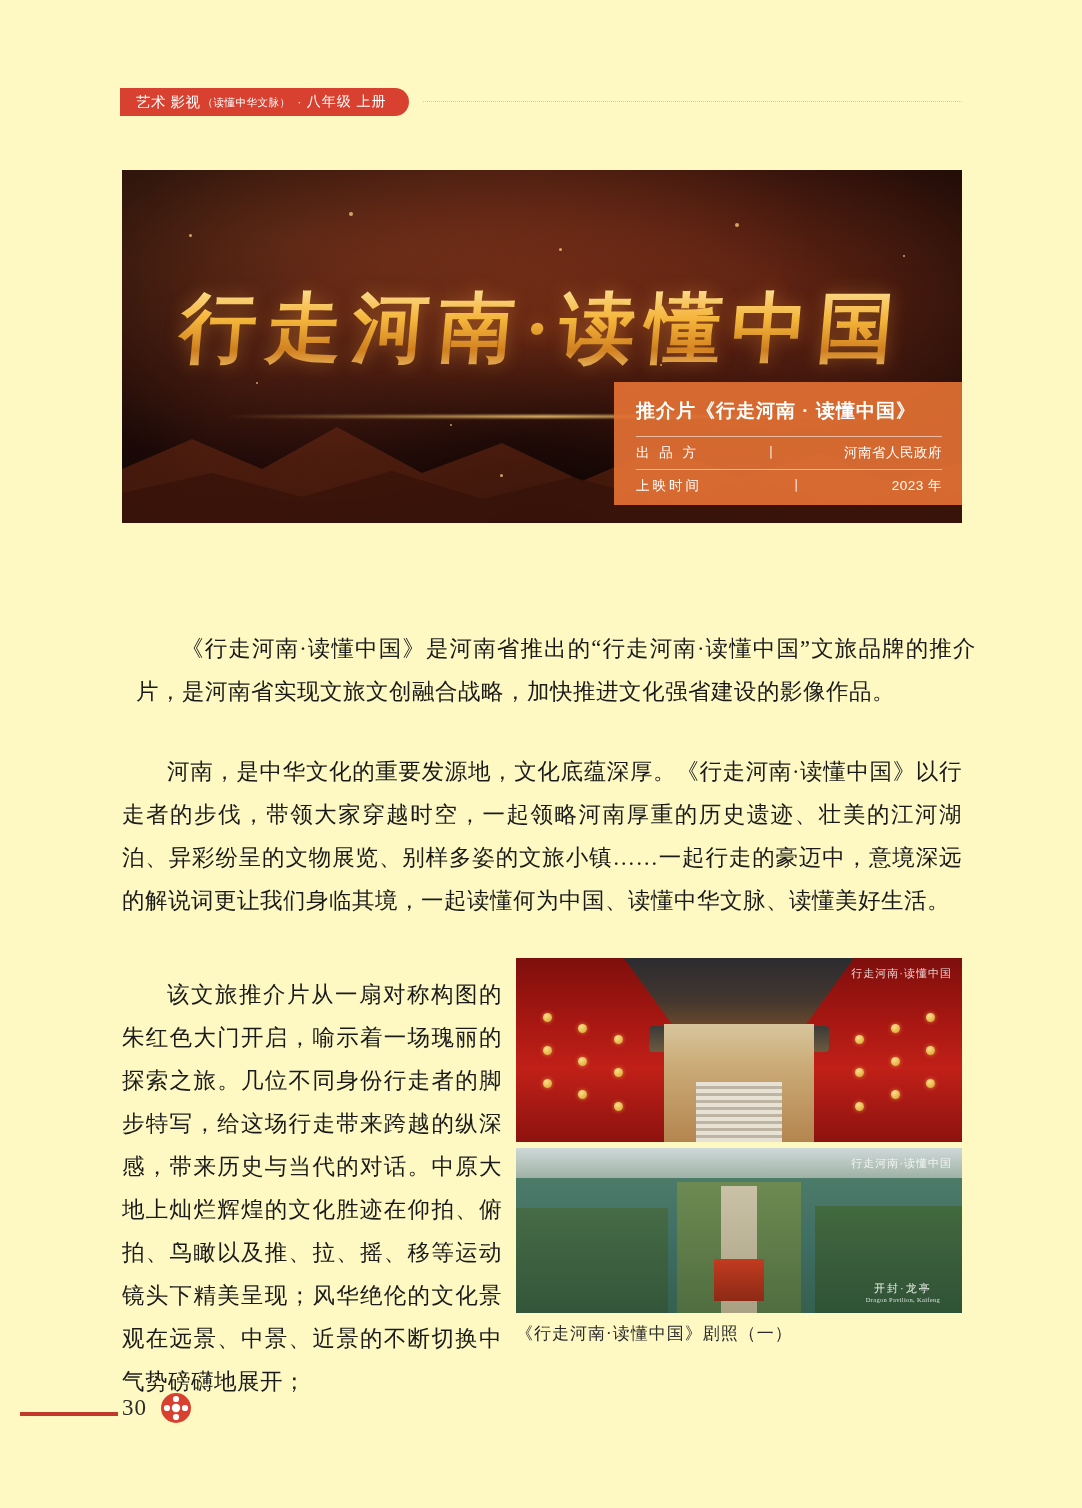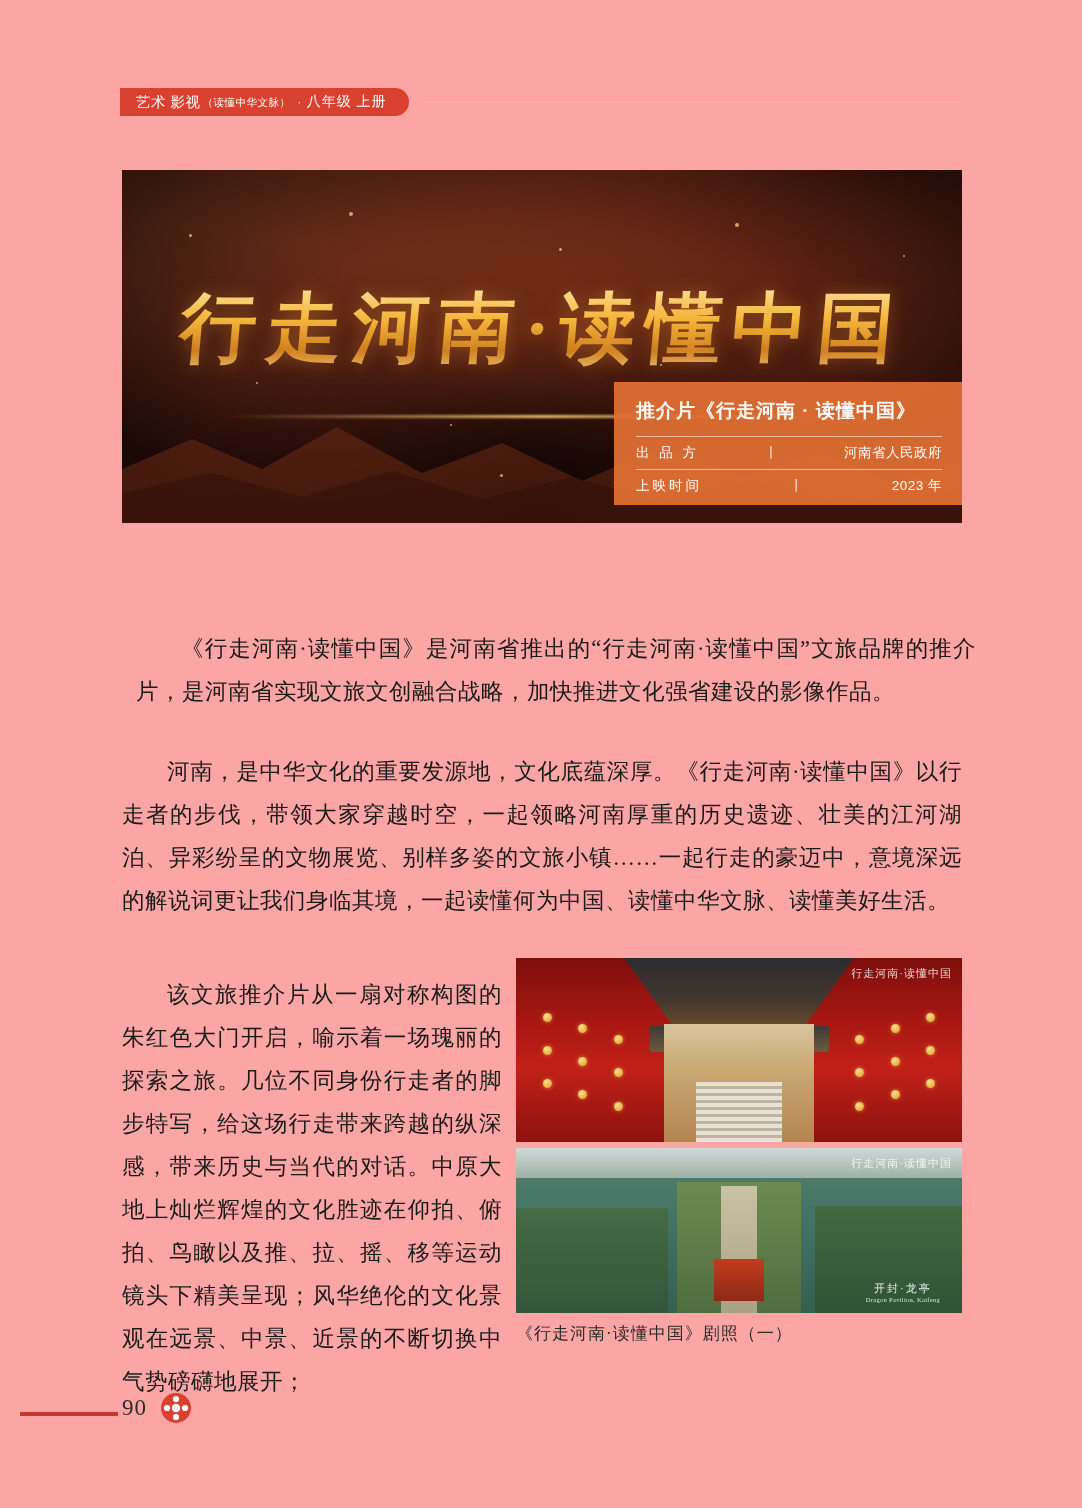--- a/index.html
+++ b/index.html
@@ -7,21 +7,21 @@
     padding: 0;
     background: #ffffff;
   }
   body {
     font-family: "Liberation Sans", sans-serif;
   }
   .page {
     position: relative;
     width: 1082px;
     height: 1508px;
-    background: #fca5a5;
+    background: #fef9c3;
     overflow: hidden;
   }
 
   
   .header {
     position: absolute;
     left: 120px;
     top: 88px;
     width: 842px;
     height: 28px;
@@ -420,21 +420,21 @@
     <div class="fig-watermark">行走河南·读懂中国</div>
     <div class="fig-caption-inner">
       <div class="cn">开封·龙亭</div>
       <div class="en">Dragon Pavilion, Kaifeng</div>
     </div>
   </div>
 
   <div class="fig-caption">《行走河南·读懂中国》剧照（一）</div>
 
   <div class="footer-rule"></div>
-  <div class="page-number">90</div>
+  <div class="page-number">30</div>
   <svg class="footer-logo" viewBox="0 0 32 32">
     <circle cx="16" cy="16" r="15" fill="#d8412f"></circle>
     <circle cx="16" cy="16" r="4.2" fill="#ffffff"></circle>
     <circle cx="16" cy="7" r="3.1" fill="#ffffff"></circle>
     <circle cx="16" cy="25" r="3.1" fill="#ffffff"></circle>
     <circle cx="7" cy="16" r="3.1" fill="#ffffff"></circle>
     <circle cx="25" cy="16" r="3.1" fill="#ffffff"></circle>
   </svg>
 
 </div>

